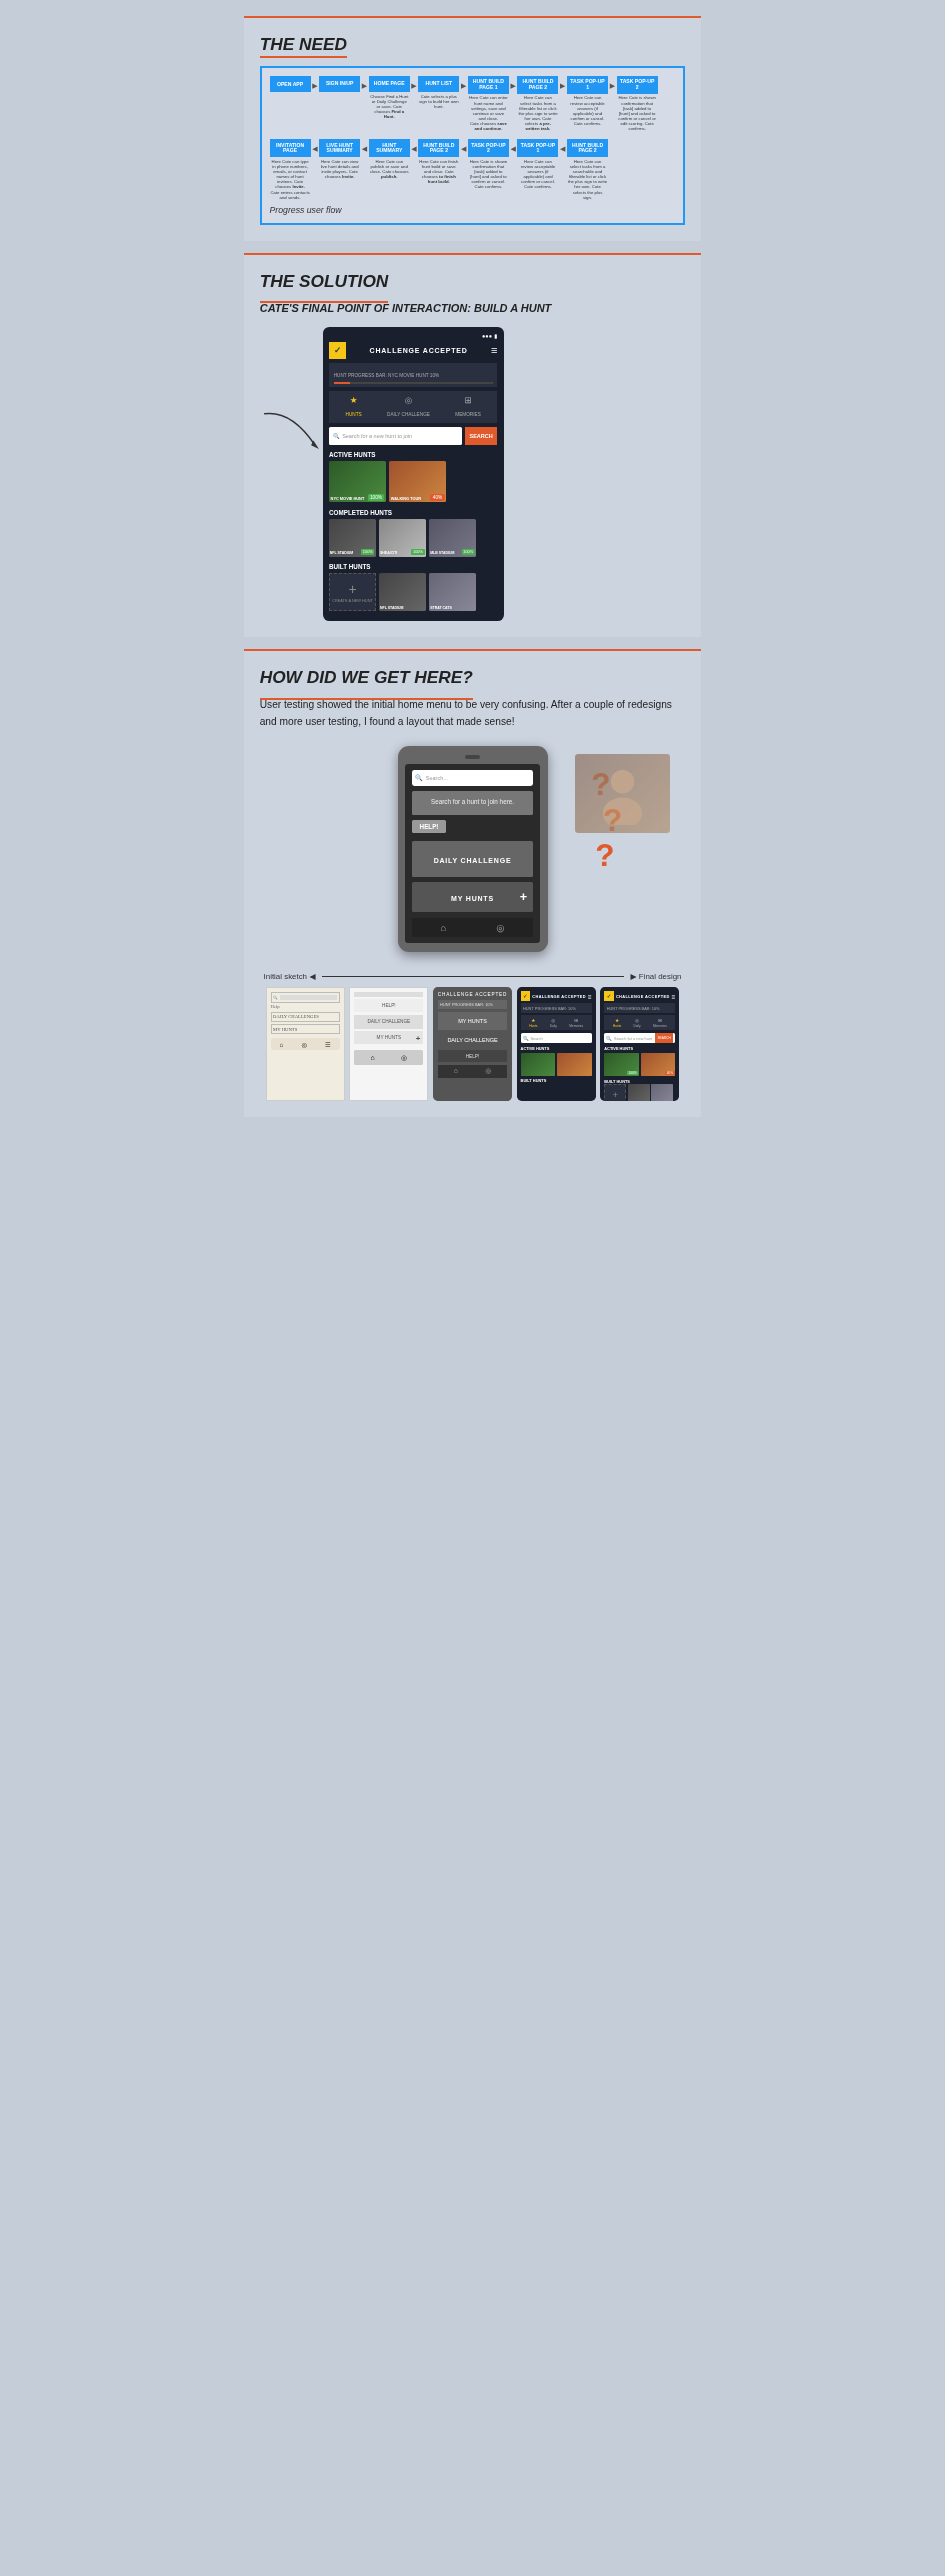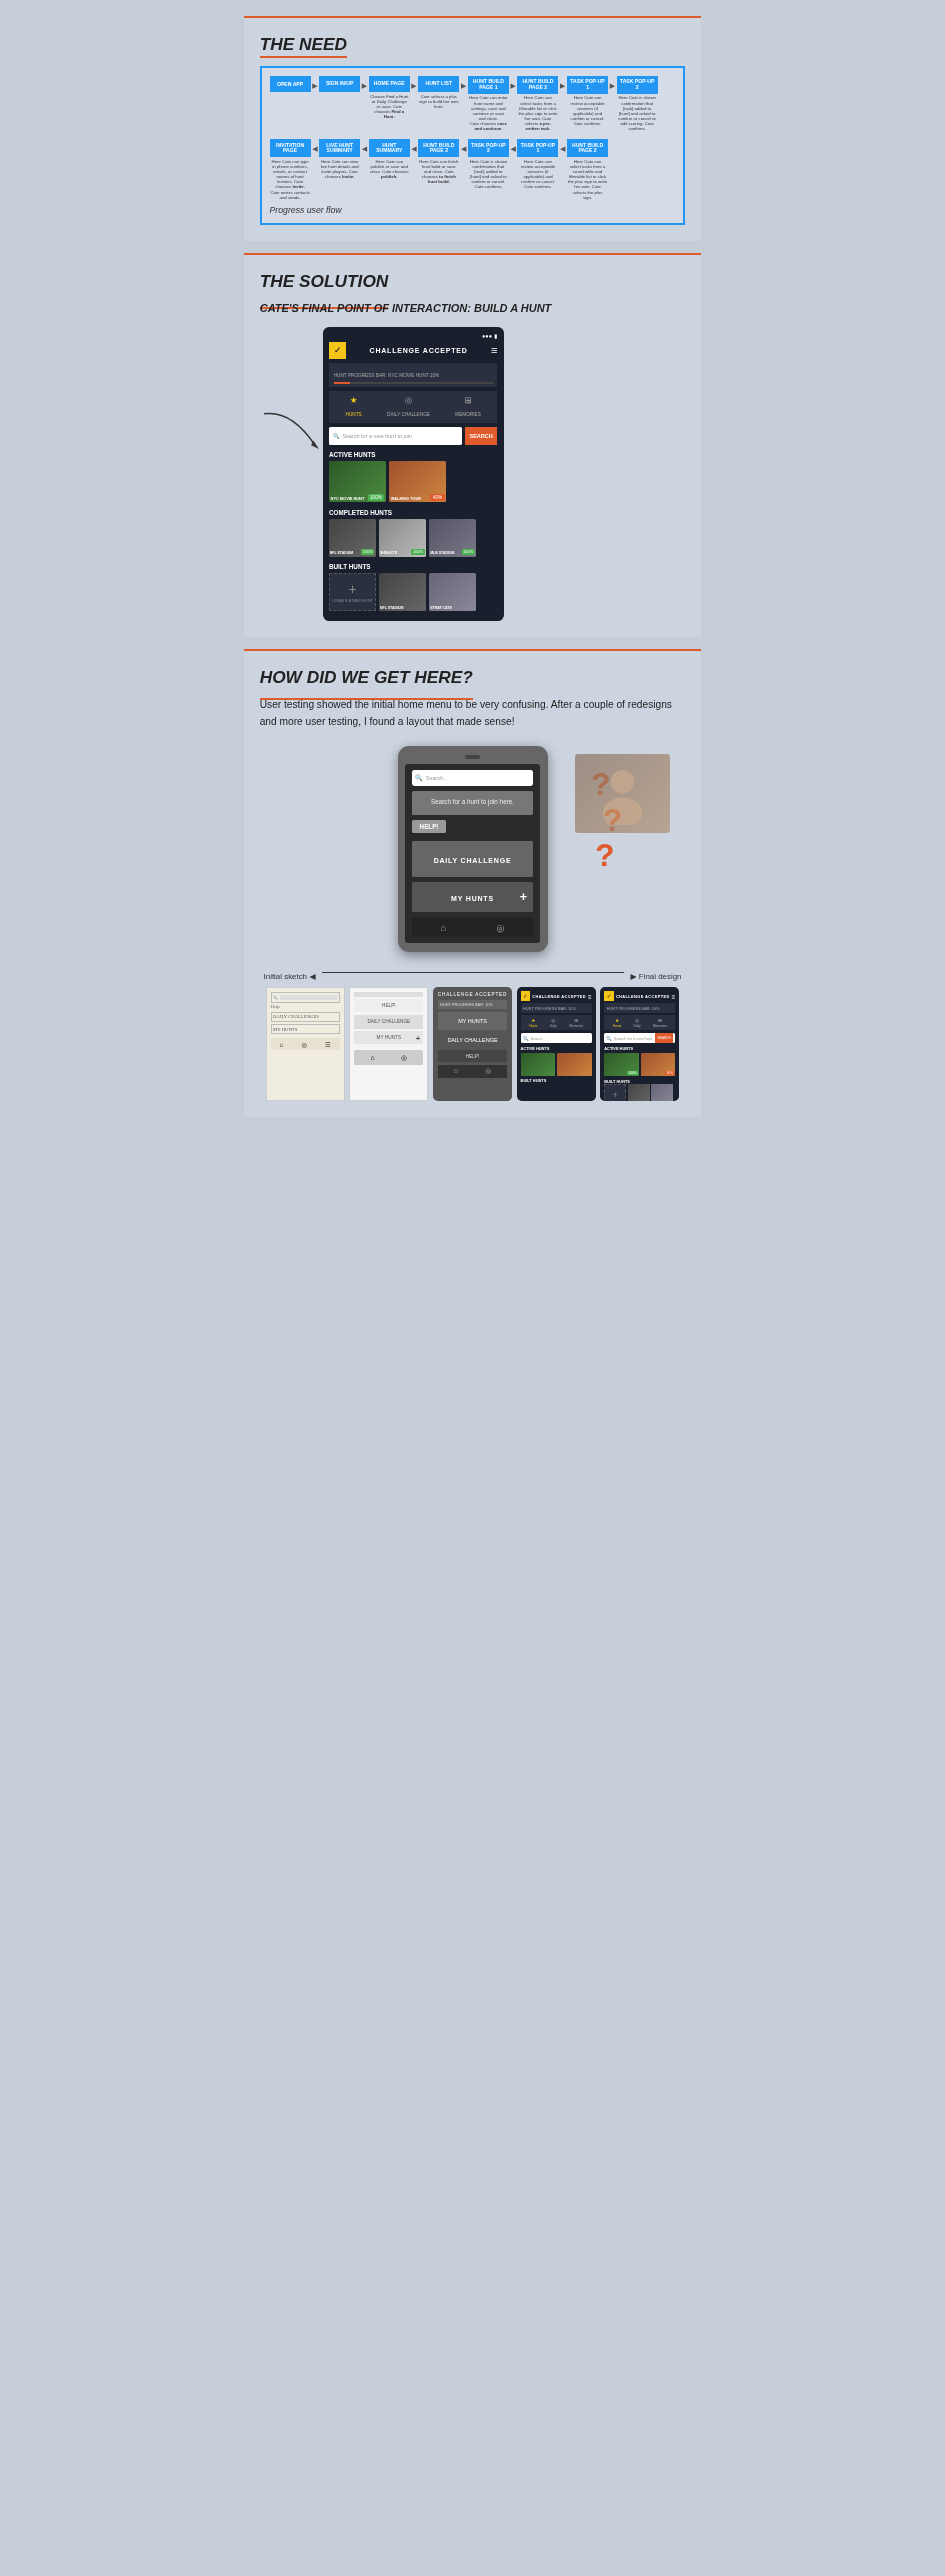--- a/index.html
+++ b/index.html
@@ -122,21 +122,21 @@
 
       <div style="font-style:italic; font-size:8.7px; color:#333; margin-top:3.9px;">Progress user flow</div>
     </div>
   </div>
 
   <hr style="border:none; border-top:2.4px solid #e05a2b; margin-bottom:0;">
 
   <div style="background:#ccd4e0; padding:15.8px; margin-bottom:11.8px;">
 
     <div style="margin-bottom:9.5px;">
-      <span style="font-size:17.3px; font-weight:900; font-style:italic; text-transform:uppercase; color:#222; border-bottom:2.4px solid #e05a2b; padding-bottom:16px;">The Solution</span>
+      <span style="font-size:17.3px; font-weight:900; font-style:italic; text-transform:uppercase; color:#222; border-bottom:2.4px solid #e05a2b; padding-bottom:10px;">The Solution</span>
     </div>
 
 
     <div style="margin-bottom:11.8px;">
       <span style="font-size:11px; font-weight:900; font-style:italic; text-transform:uppercase; color:#222;">Cate's Final Point of Interaction: Build a Hunt</span>
     </div>
 
     <div style="display:flex; gap:0; align-items:flex-start; position:relative;">
 
 
@@ -299,21 +299,21 @@
       </div>
 
       <div style="position:absolute; right:15.8px; top:7.9px; width:95px; height:79px; background:linear-gradient(135deg,#8a7060,#b09070); border-radius:3.2px; overflow:hidden; display:flex; align-items:center; justify-content:center; opacity:0.7;">
         <svg width="63" height="63" viewBox="0 0 80 80">
           <circle cx="40" cy="25" r="15" fill="#c4956a" opacity="0.8"></circle>
           <ellipse cx="40" cy="65" rx="25" ry="20" fill="#c4956a" opacity="0.8"></ellipse>
         </svg>
       </div>
     </div>
 
-    <div style="display:flex; margin-bottom:6.3px; padding:0 3.9px;">
+    <div style="display:flex; align-items:center; margin-bottom:6.3px; padding:0 3.9px;">
       <span style="font-size:7.9px; color:#333; white-space:nowrap;">Initial sketch</span>
       <span style="font-size:7.9px; color:#333; margin:0 2.4px;">◀</span>
       <div style="flex:1; height:0.8px; background:#333; margin:0 3.9px;"></div>
       <span style="font-size:7.9px; color:#333; margin:0 2.4px;">▶</span>
       <span style="font-size:7.9px; color:#333; white-space:nowrap;">Final design</span>
     </div>
 
     <div style="display:flex; gap:4.7px; justify-content:center; flex-wrap:nowrap; overflow:hidden;">
 
       <div style="flex-shrink:0; width:79px;">

